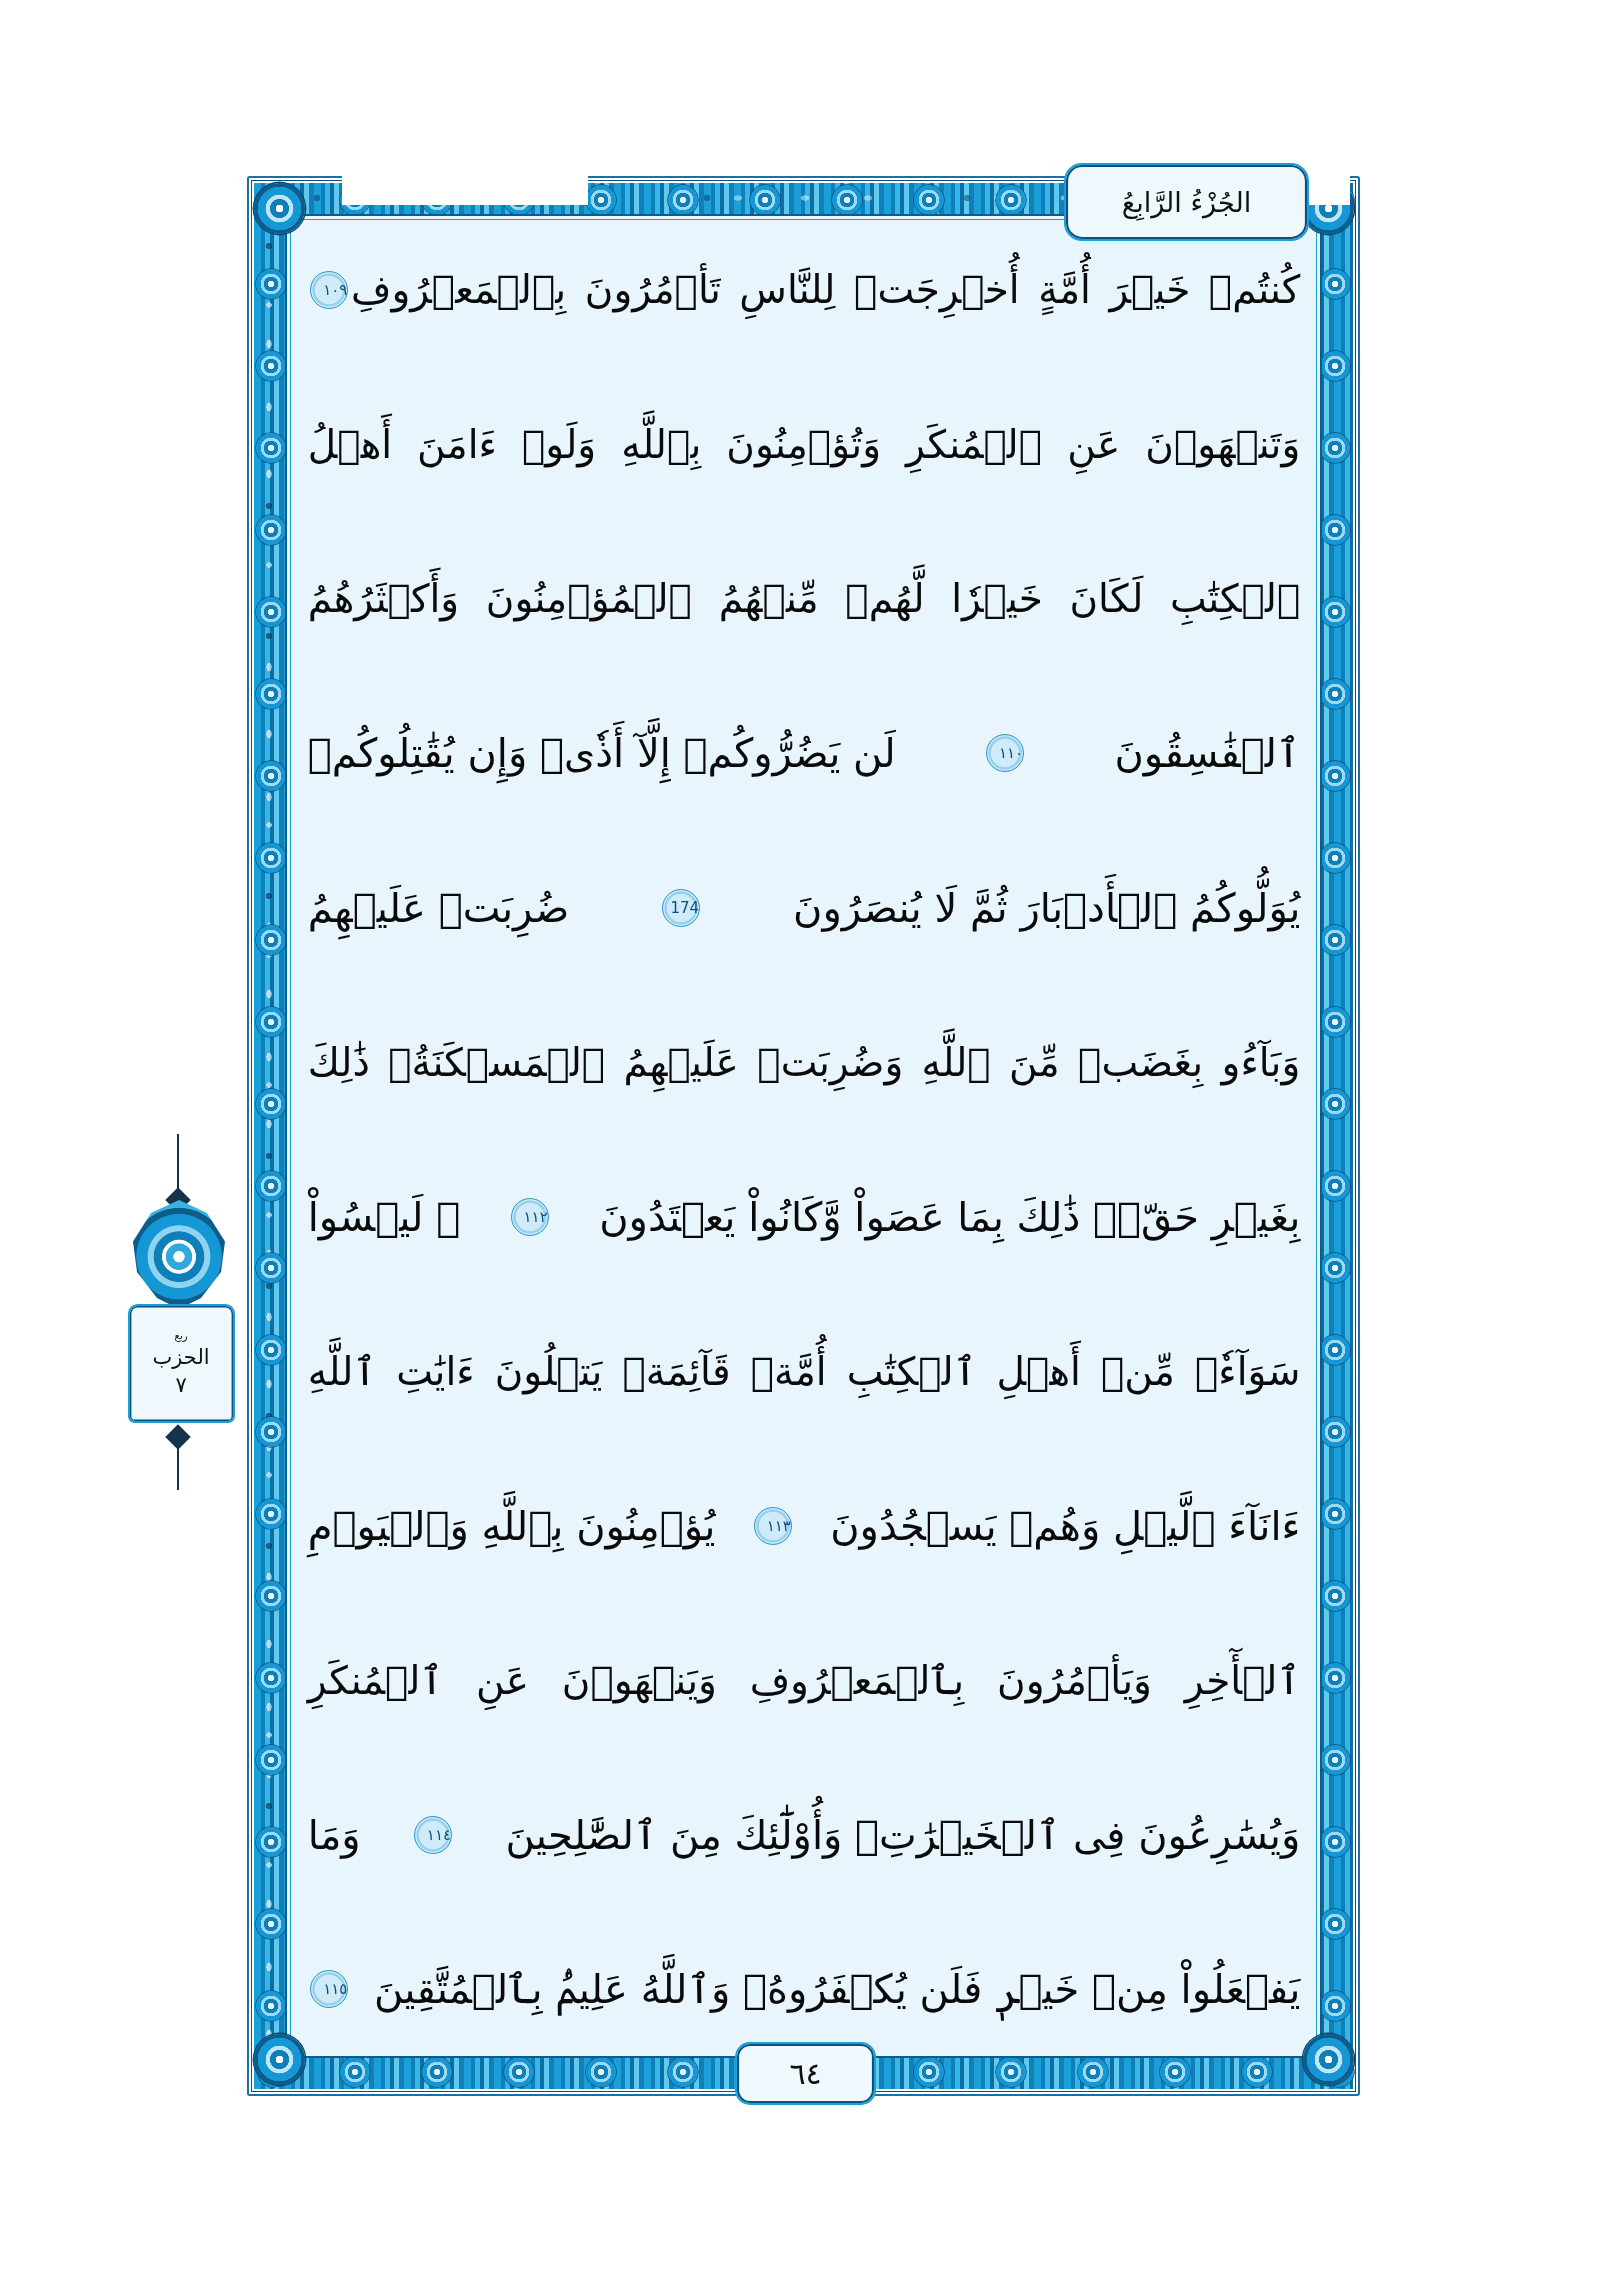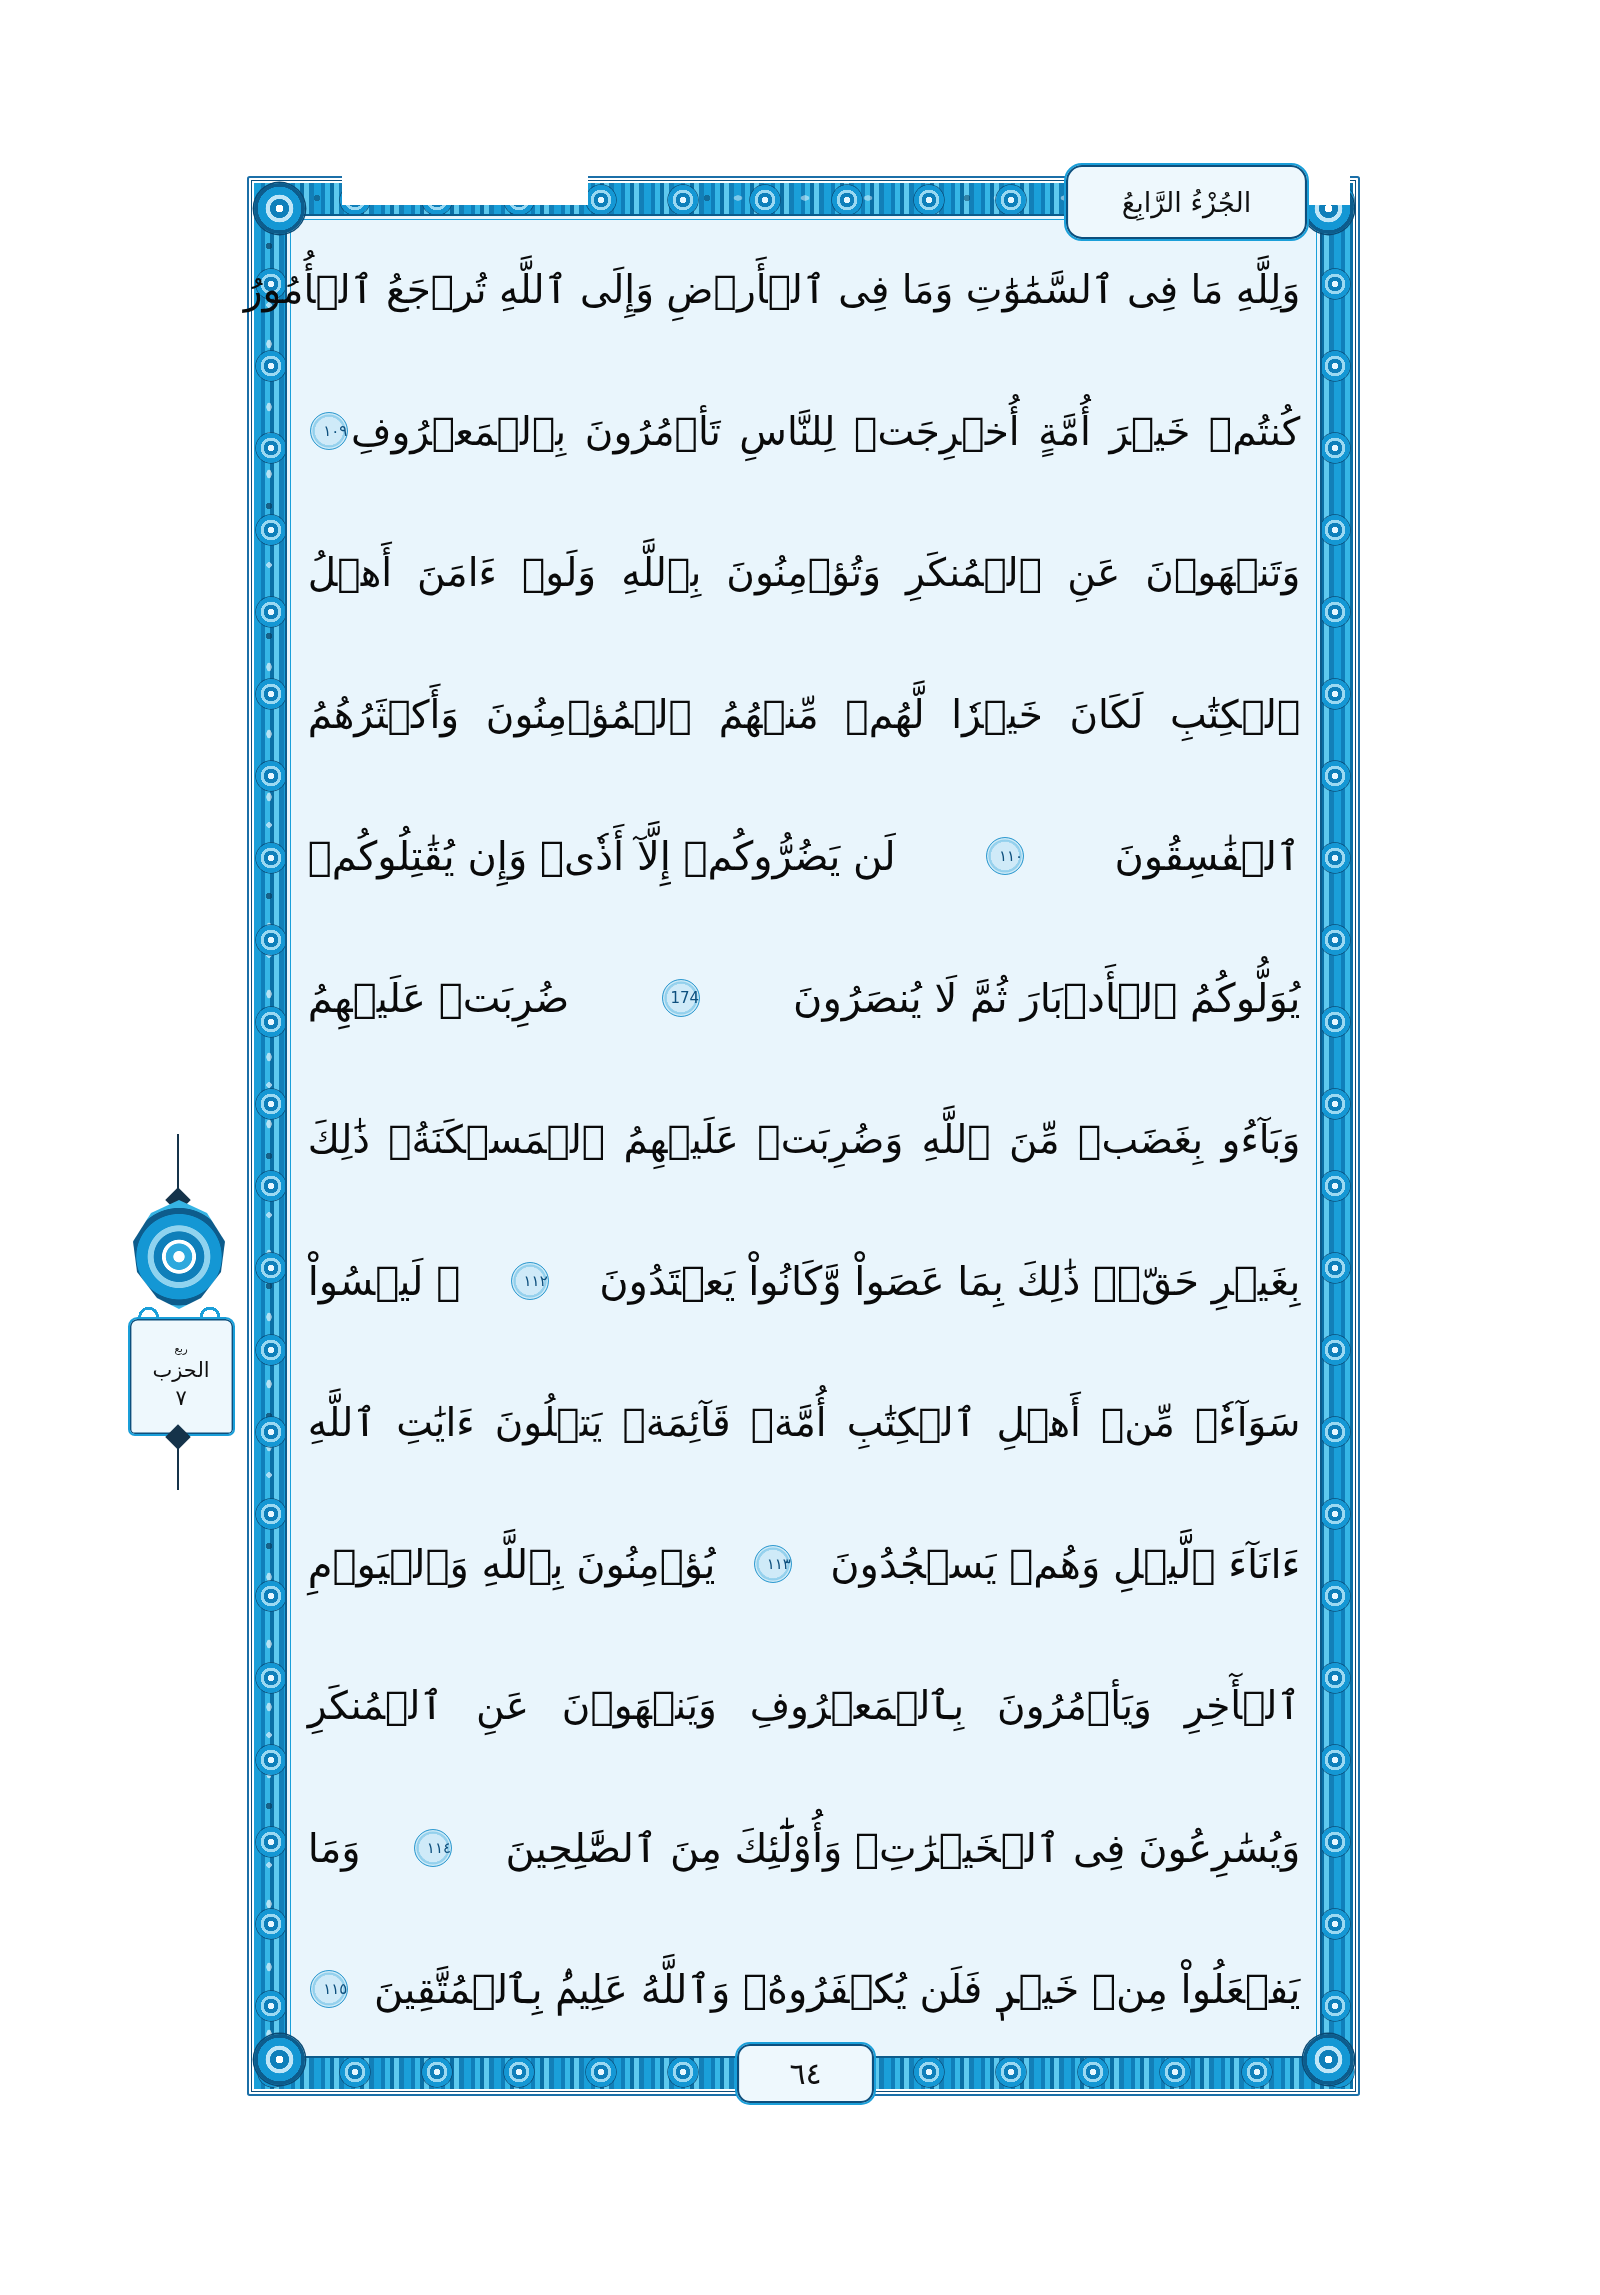--- a/index.html
+++ b/index.html
@@ -215,21 +215,21 @@
     box-shadow:0 0 0 1.4px #0d4f7d;
   }
   .hizb-scrolls{
     position:absolute;left:20.5px;top:156px;width:111px;height:59px;
     background:
       radial-gradient(circle 16.4px at 24.6px 27px, rgba(0,0,0,0) 0 44%, #1a9fd9 45% 62%, rgba(0,0,0,0) 63%),
       radial-gradient(circle 16.4px at 86px 27px, rgba(0,0,0,0) 0 44%, #1a9fd9 45% 62%, rgba(0,0,0,0) 63%),
       radial-gradient(circle 9.6px at 55px 41px, rgba(0,0,0,0) 0 40%, #0d5c8c 41% 66%, rgba(0,0,0,0) 67%);
   }
   .hizb-box{
-    position:absolute;left:24.6px;top:183px;
+    position:absolute;left:24.6px;top:170px;
     width:103px;height:115px;
     background:#eef8fd;
     border:2.7px solid #1a9fd9;
     border-radius:9.6px 9.6px 6.8px 6.8px;
     box-shadow:0 0 0 1.4px #0d4f7d inset;
     display:flex;flex-direction:column;
     align-items:center;justify-content:center;
     gap:4.1px;
   }
   .hizb-box .lbl{font-size:21px;color:#101010;direction:rtl;}
@@ -368,23 +368,20 @@
       <div class="tiny">ربع</div>
       <div class="lbl">الحزب</div>
       <div class="num">٧</div>
     </div>
     <div class="hizb-dia b"></div>
     <div class="hizb-stem-bot"></div>
   </div>
 
   <div class="text-well">
 
-    <div class="aya-line">
-      <span class="ltxt">وَلِلَّهِ مَا فِى ٱلسَّمَٰوَٰتِ وَمَا فِى ٱلۡأَرۡضِ وَإِلَى ٱللَّهِ تُرۡجَعُ ٱلۡأُمُورُ</span>
-    </div>
 
     <div class="aya-line">
       <span class="ltxt">كُنتُمۡ خَيۡرَ أُمَّةٍ أُخۡرِجَتۡ لِلنَّاسِ تَأۡمُرُونَ بِٱلۡمَعۡرُوفِ</span>
       <span class="aya-num">١٠٩</span>
     </div>
 
     <div class="aya-line">
       <span class="ltxt">وَتَنۡهَوۡنَ عَنِ ٱلۡمُنكَرِ وَتُؤۡمِنُونَ بِٱللَّهِ وَلَوۡ ءَامَنَ أَهۡلُ</span>
     </div>
 

